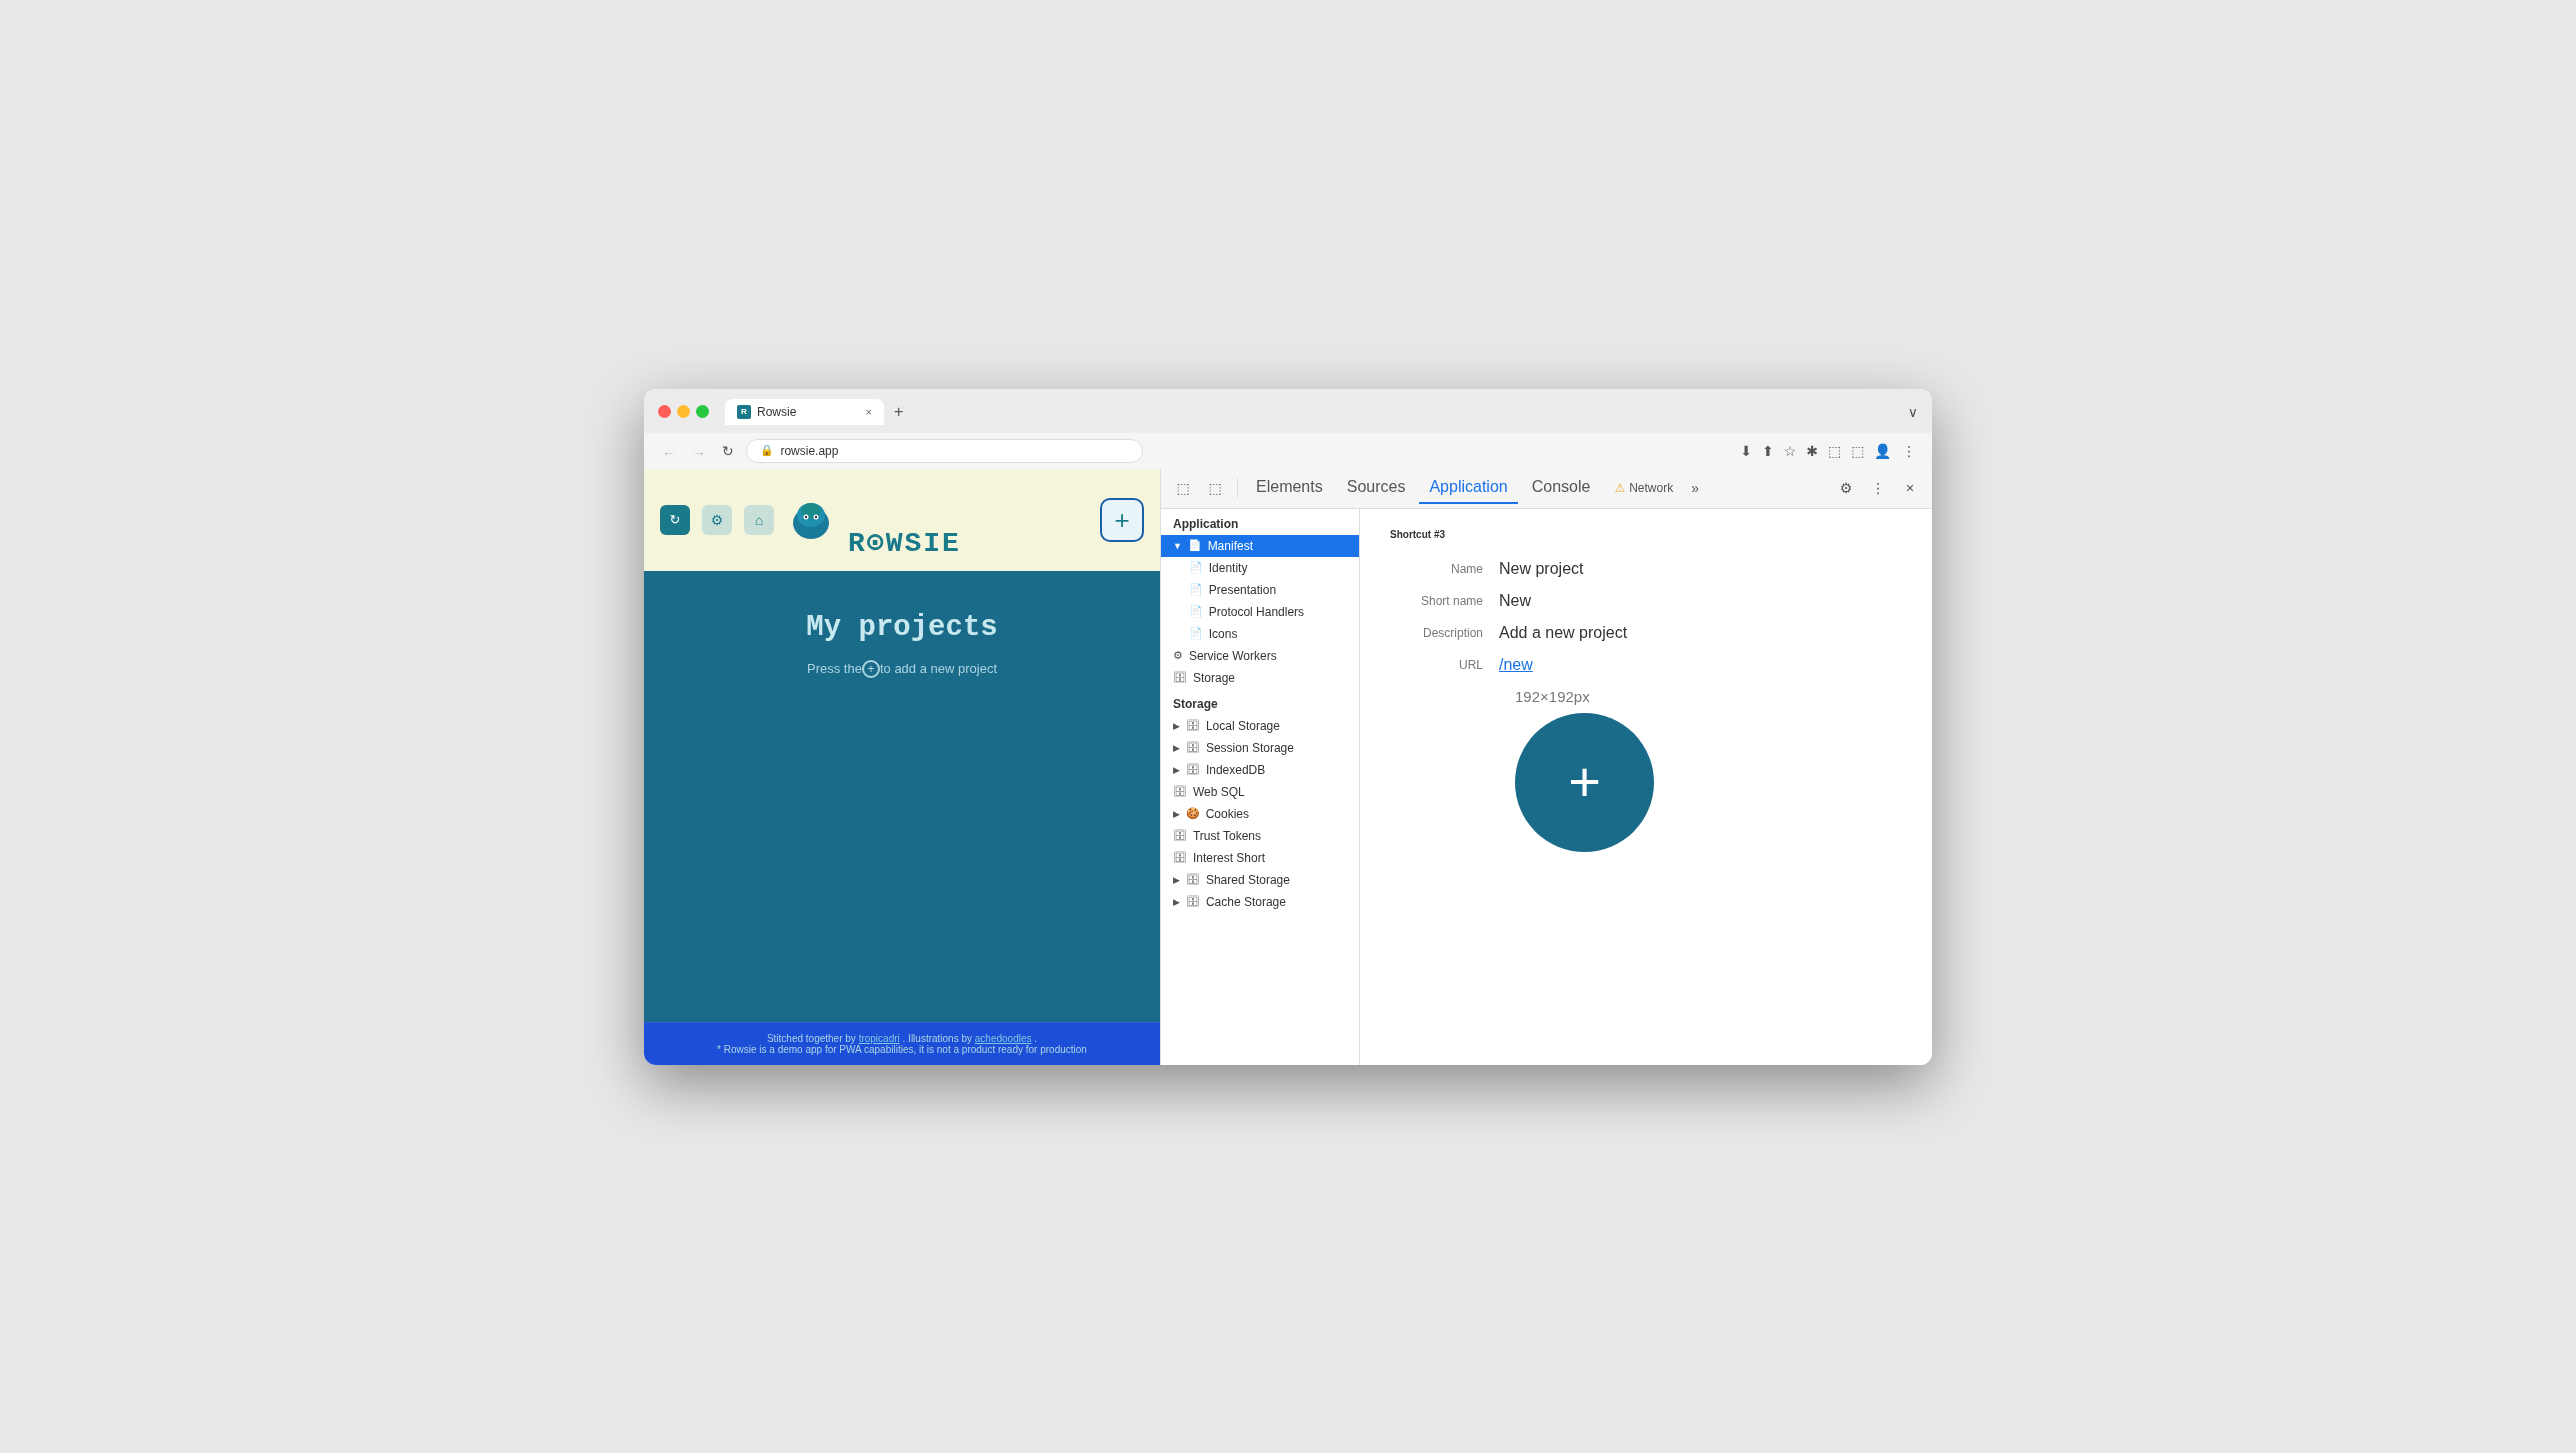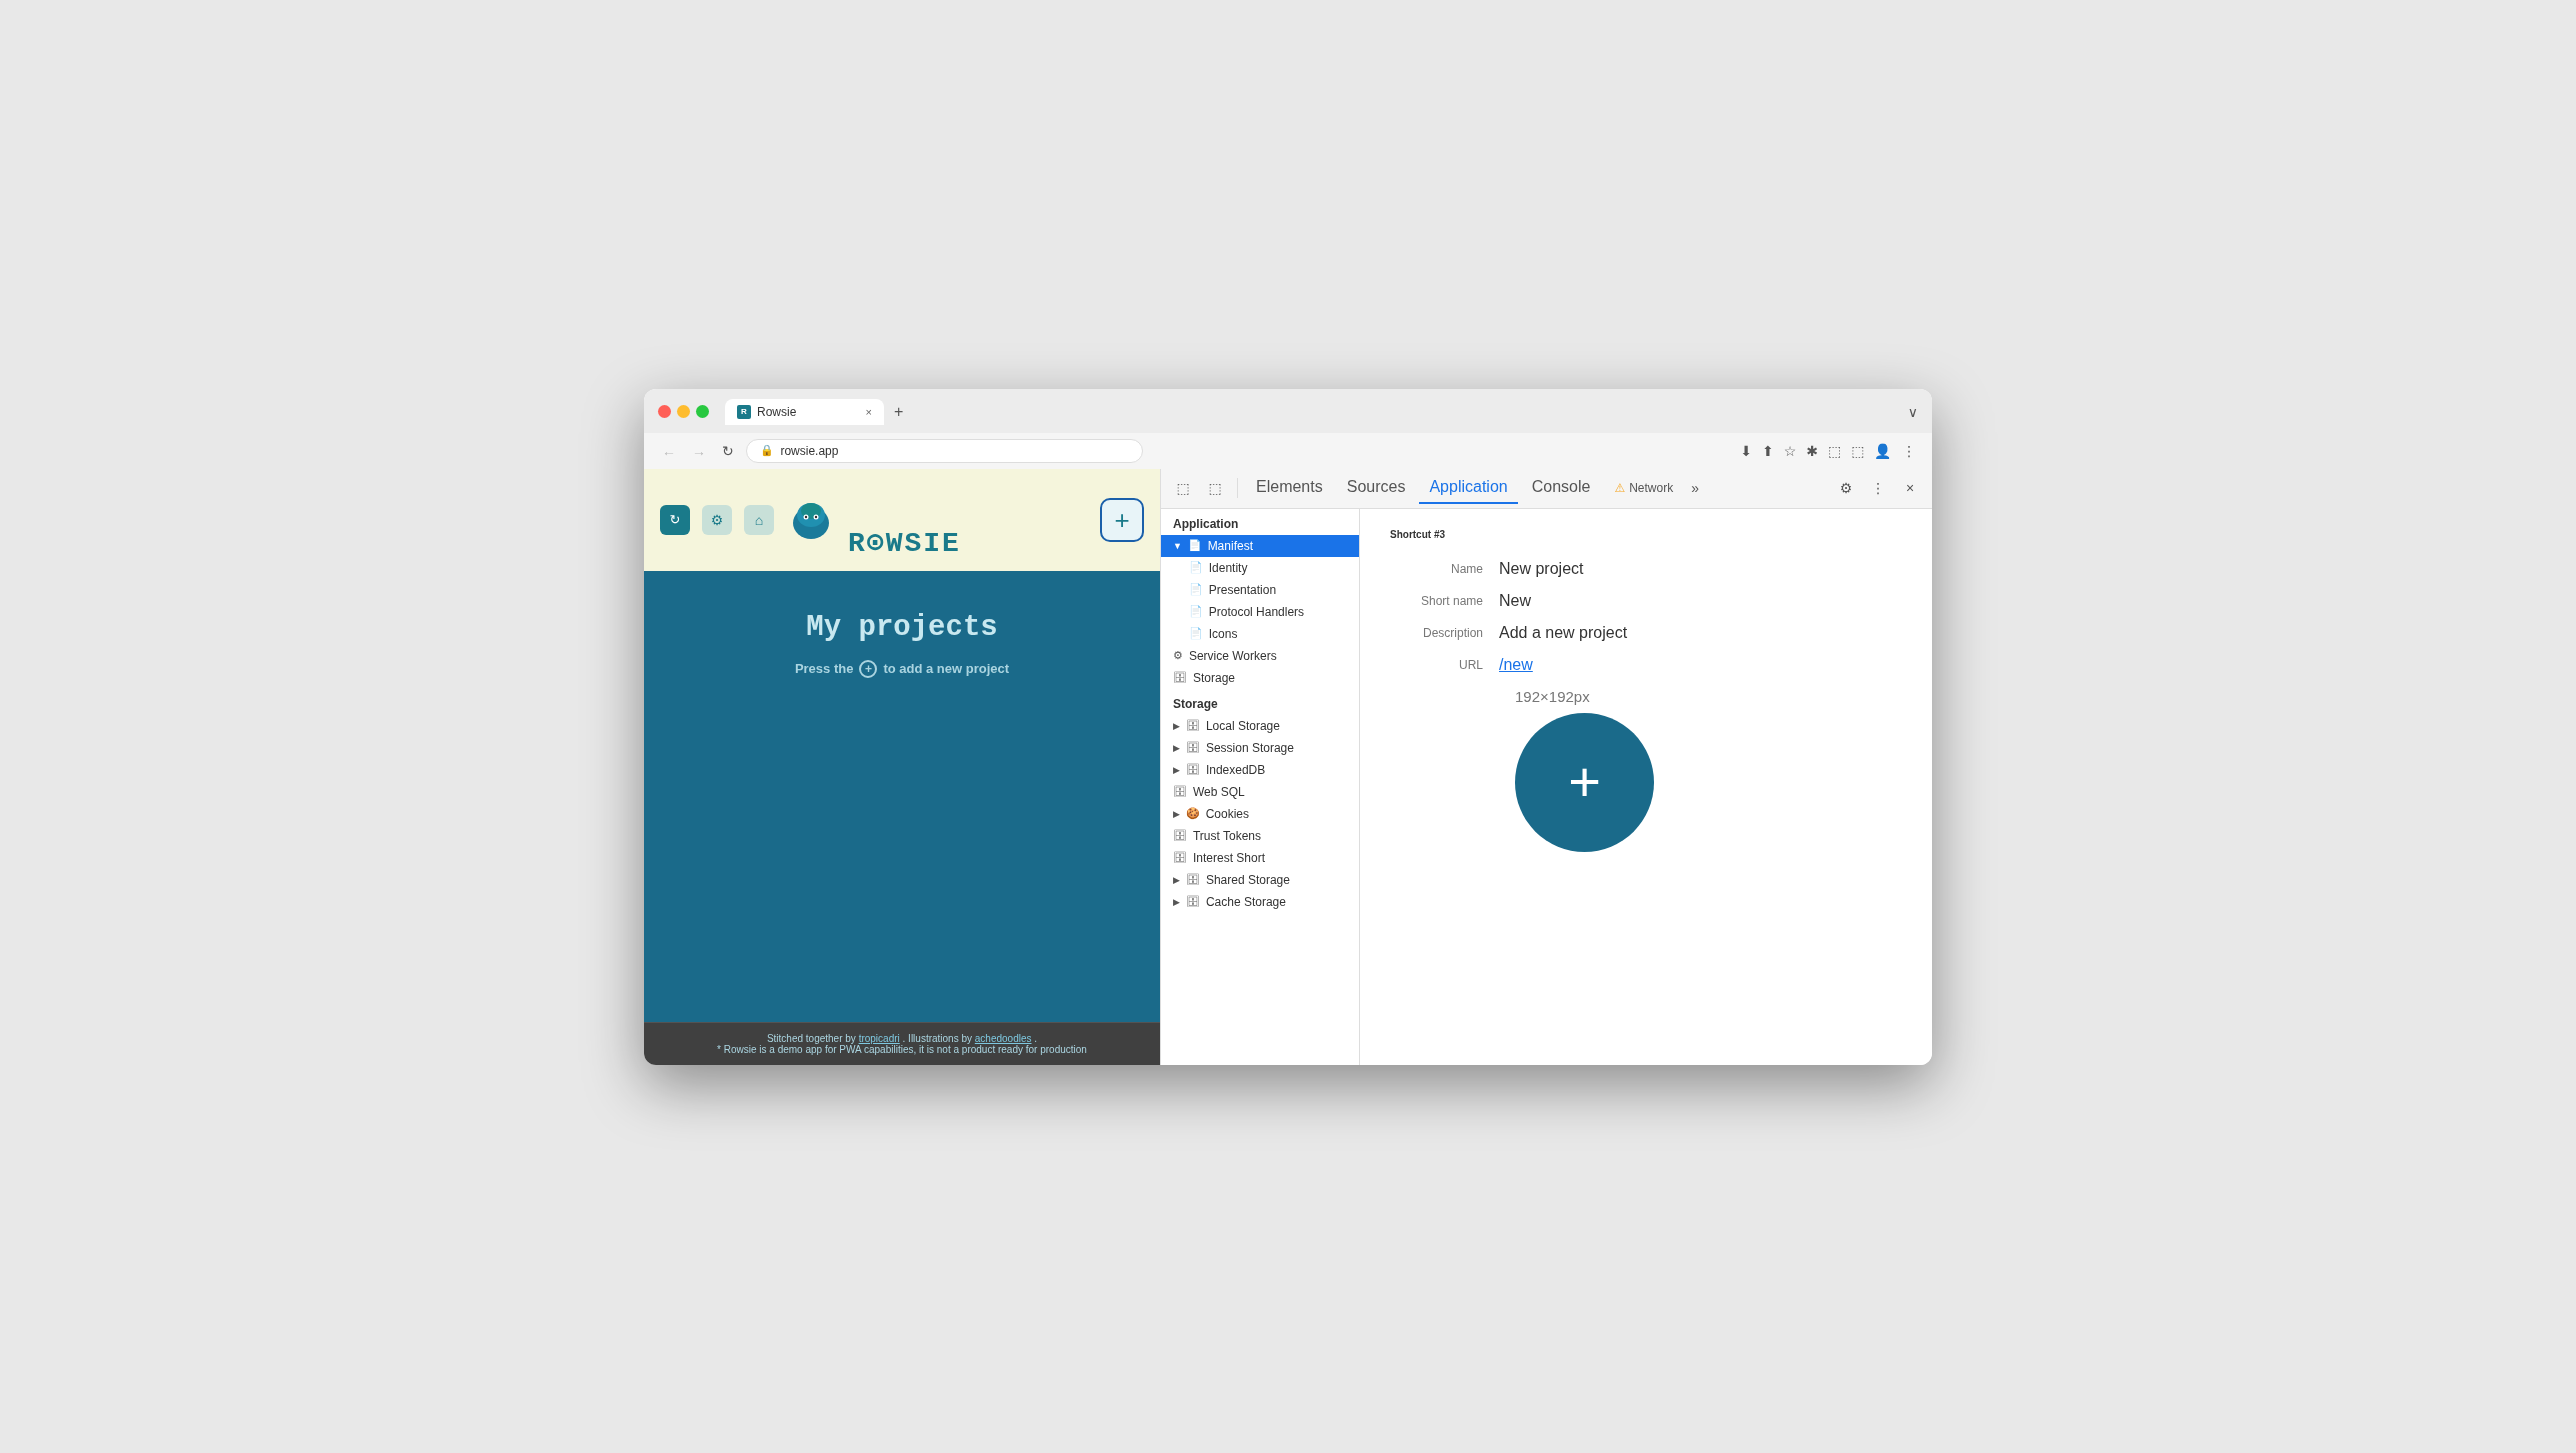--- a/index.html
+++ b/index.html
@@ -252,39 +252,37 @@
       font-weight: bold;
       font-family: 'Courier New', monospace;
       margin-bottom: 16px;
     }
 
     .add-instruction {
       color: #aad4e0;
       font-size: 13px;
       display: flex;
       align-items: center;
-      gap: 6px;
-      font-weight: bold;
     }
 
     .inline-plus {
       width: 18px;
       height: 18px;
       border-radius: 50%;
       background: #1a6a8a;
       border: 2px solid #aad4e0;
       display: inline-flex;
       align-items: center;
       justify-content: center;
       color: #aad4e0;
       font-size: 12px;
     }
 
     .website-footer {
-      background: #404040;
+      background: #1d4ed8;
       padding: 10px 20px;
       border-top: 1px solid rgba(255,255,255,0.1);
       text-align: center;
     }
 
     .footer-text {
       font-size: 10px;
       color: #aad4e0;
     }
 

